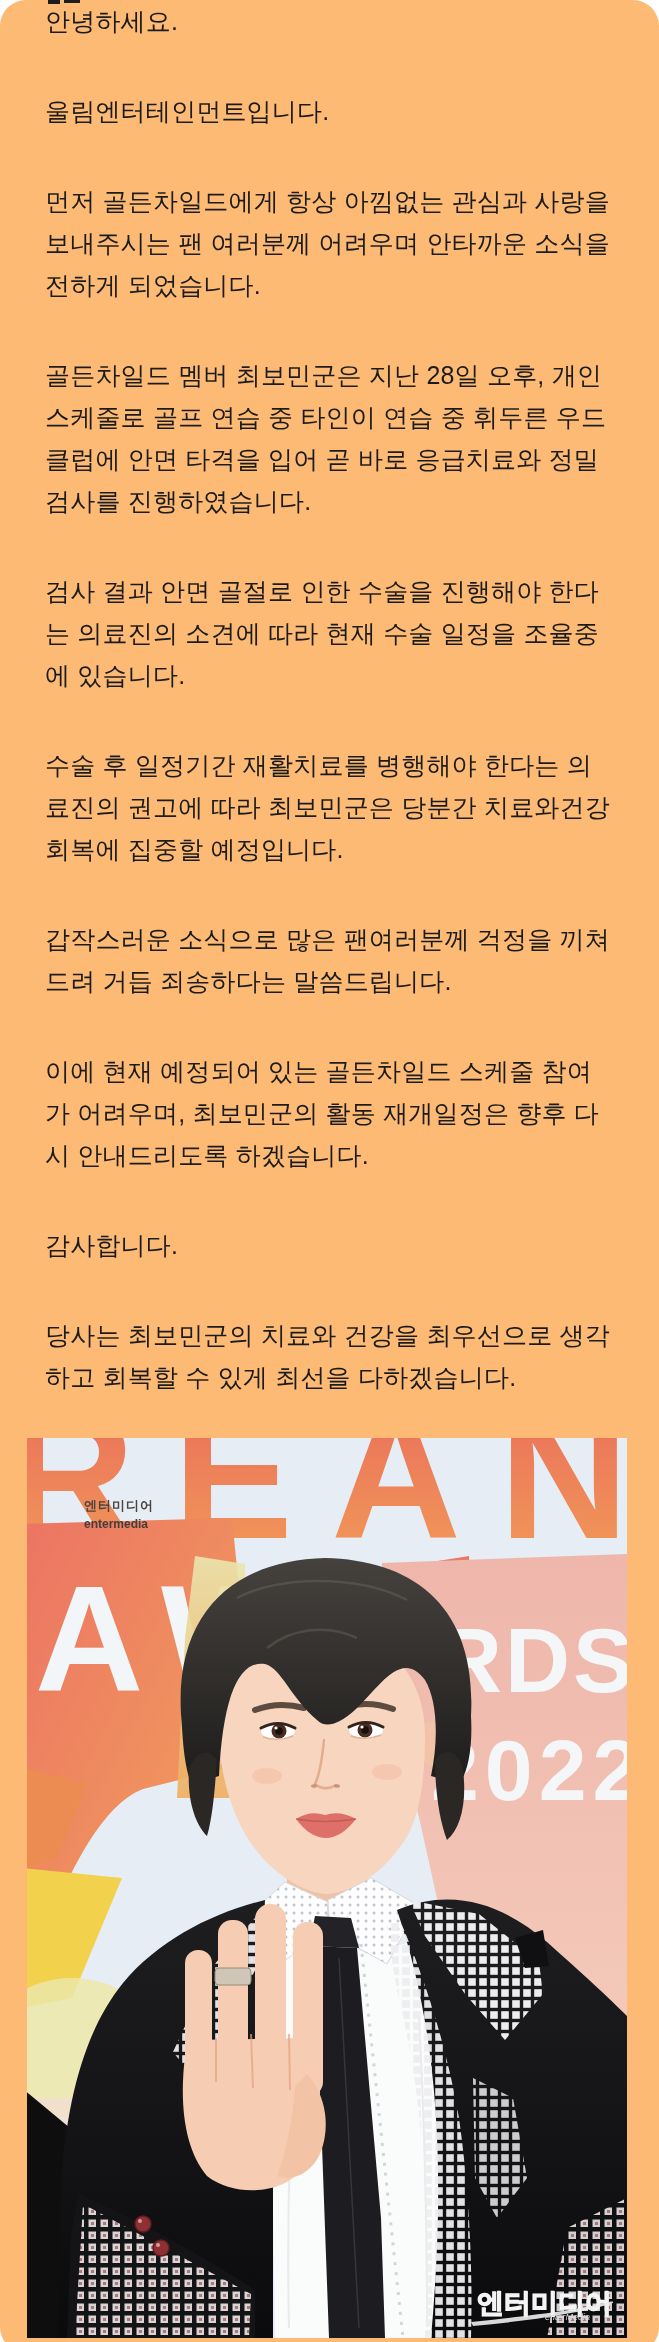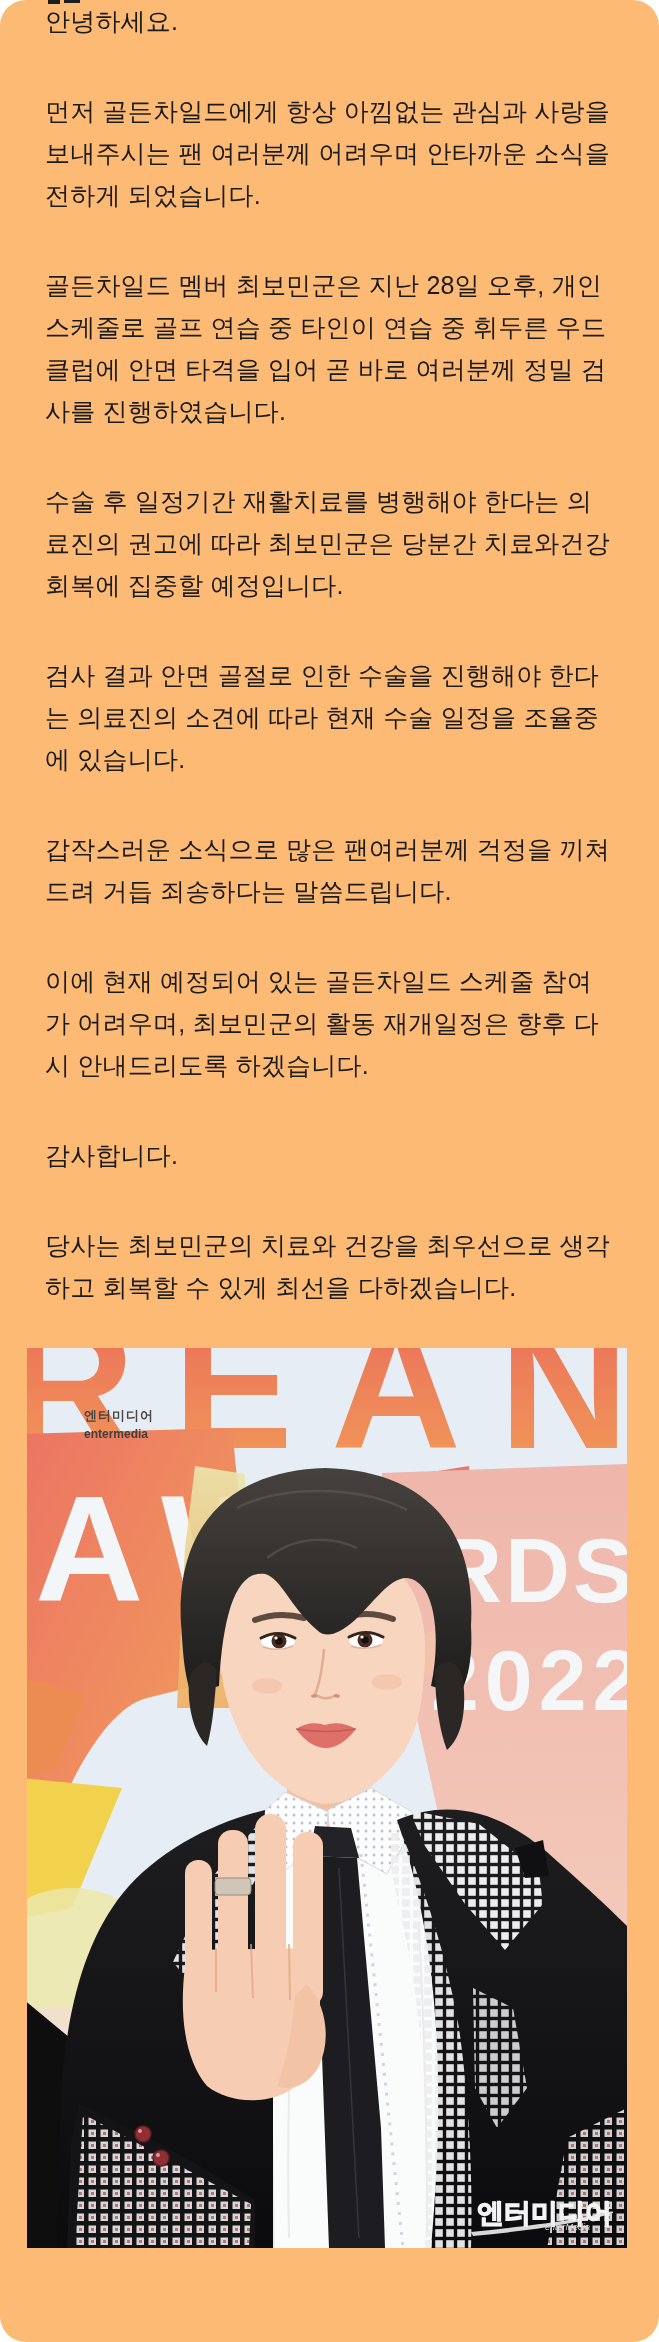--- a/index.html
+++ b/index.html
@@ -21,24 +21,25 @@
 
 <div class="page">
 
   <div class="top-fragment">
       <i></i>
       <i></i>
     </div>
 
   <main class="announcement">
     <p>안녕하세요.</p>
+    <p>울림엔터테인먼트입니다.</p>
     <p>먼저 골든차일드에게 항상 아낌없는 관심과 사랑을 보내주시는 팬 여러분께 어려우며 안타까운 소식을 전하게 되었습니다.</p>
-    <p>골든차일드 멤버 최보민군은 지난 28일 오후, 개인 스케줄로 골프 연습 중 타인이 연습 중 휘두른 우드클럽에 안면 타격을 입어 곧 바로 여러분께 정밀 검사를 진행하였습니다.</p>
+    <p>골든차일드 멤버 최보민군은 지난 28일 오후, 개인 스케줄로 골프 연습 중 타인이 연습 중 휘두른 우드클럽에 안면 타격을 입어 곧 바로 응급치료와 정밀 검사를 진행하였습니다.</p>
+    <p>검사 결과 안면 골절로 인한 수술을 진행해야 한다는 의료진의 소견에 따라 현재 수술 일정을 조율중에 있습니다.</p>
     <p>수술 후 일정기간 재활치료를 병행해야 한다는 의료진의 권고에 따라 최보민군은 당분간 치료와건강 회복에 집중할 예정입니다.</p>
-    <p>검사 결과 안면 골절로 인한 수술을 진행해야 한다는 의료진의 소견에 따라 현재 수술 일정을 조율중에 있습니다.</p>
     <p>갑작스러운 소식으로 많은 팬여러분께 걱정을 끼쳐드려 거듭 죄송하다는 말씀드립니다.</p>
     <p>이에 현재 예정되어 있는 골든차일드 스케줄 참여가 어려우며, 최보민군의 활동 재개일정은 향후 다시 안내드리도록 하겠습니다.</p>
     <p>감사합니다.</p>
     <p>당사는 최보민군의 치료와 건강을 최우선으로 생각하고 회복할 수 있게 최선을 다하겠습니다.</p>
   </main>
 
   <figure class="photo">
     <svg viewBox="0 0 600 900" width="600" height="900" xmlns="http://www.w3.org/2000/svg">
       <defs>
         <linearGradient id="coralG" x1="0" y1="0" x2="0" y2="1">

